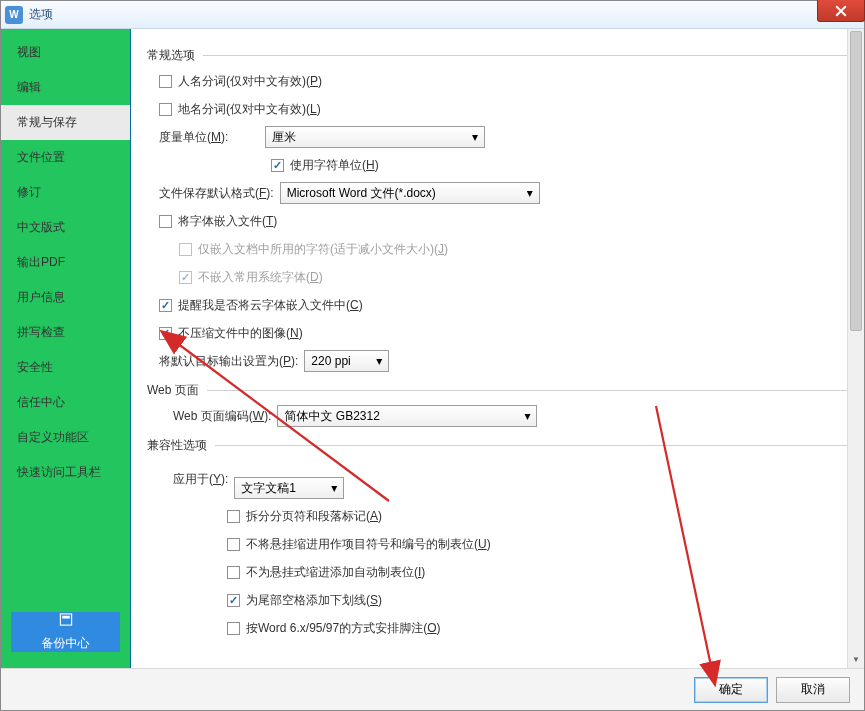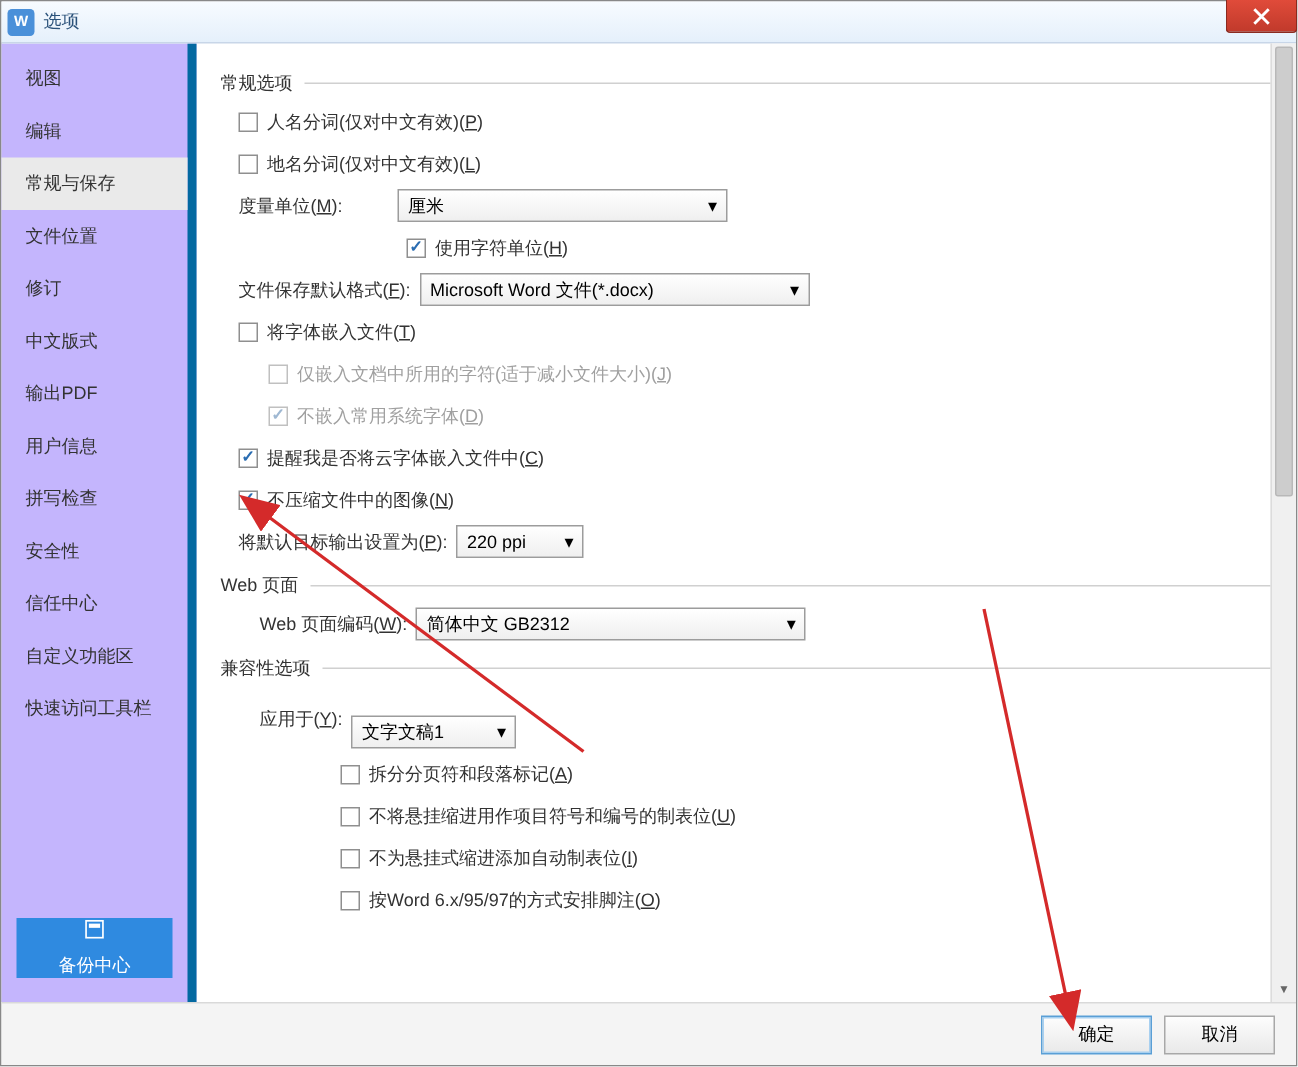--- a/index.html
+++ b/index.html
@@ -8,21 +8,21 @@
 .dialog { position: absolute; top: 0; left: 0; width: 865px; height: 711px; background: #fff; border: 1px solid #888; }
 
 .titlebar { height: 28px; background: linear-gradient(to bottom, #f7fbff, #e5f0fb); border-bottom: 1px solid #c8d6e8; display: flex; align-items: center; padding: 0 4px; position: relative; }
 .titlebar .app-icon { width: 18px; height: 18px; background: #4a90d9; border-radius: 3px; margin-right: 6px; display:flex;align-items:center;justify-content:center;color:#fff;font-size:10px;font-weight:bold; }
 .titlebar .title { color: #2b527a; }
 .close-btn { position: absolute; top: -1px; right: -1px; width: 48px; height: 22px; background: linear-gradient(to bottom, #e04b3a, #c13a2b); border: 1px solid #8a2a1f; border-top:none; border-radius: 0 0 3px 3px; display:flex; align-items:center; justify-content:center; }
 .close-btn svg { width:12px; height:12px; }
 
 .body { display: flex; height: calc(100% - 28px - 42px); }
 
-.sidebar { width: 130px; border-right: 6px solid #0369a1; padding: 6px 0; background:#c4b5fd; display:flex; flex-direction:column; }
+.sidebar { width: 130px; border-right: 1px solid #0369a1; padding: 6px 0; background:#22c55e; display:flex; flex-direction:column; }
 .sidebar-list { flex:1; }
 .side-item { padding: 9px 16px; color: #333; cursor: default; }
 .side-item.active { background: #eaeaea; }
 
 .backup-btn { margin: 6px 10px 10px 10px; height: 40px; background: #2f8ae0; color:#fff; display:flex; align-items:center; justify-content:center; gap:8px;flex-direction:column; }
 
 .content { flex:1; padding: 8px 16px 8px 16px; overflow-y: auto; position:relative; }
 .group-title { color:#333; margin: 10px 0 6px 0; display:flex; align-items:center; }
 .group-title .line { flex:1; height:1px; background:#d0d0d0; margin-left:8px; }
 .row { display:flex; align-items:center; margin:6px 0 6px 12px; min-height:22px; }
@@ -186,20 +186,24 @@
       </div>
       <div class="row indent2">
         <span class="chk"></span>
         <span class="lbl"><span>不将悬挂缩进用作项目符号和编号的制表位</span>(<span class="underline-key">U</span>)</span>
       </div>
       <div class="row indent2">
         <span class="chk"></span>
         <span class="lbl"><span>不为悬挂式缩进添加自动制表位</span>(<span class="underline-key">I</span>)</span>
       </div>
       <div class="row indent2">
+        <span class="chk checked"></span>
+        <span class="lbl"><span>为尾部空格添加下划线</span>(<span class="underline-key">S</span>)</span>
+      </div>
+      <div class="row indent2">
         <span class="chk"></span>
         <span class="lbl"><span>按Word 6.x/95/97的方式安排脚注</span>(<span class="underline-key">O</span>)</span>
       </div>
 
     </div>
   </div>
 
   <div class="scrollbar">
     <div class="scroll-arrow top">
         <span style="font-size:8px;color:#666">▲</span>

